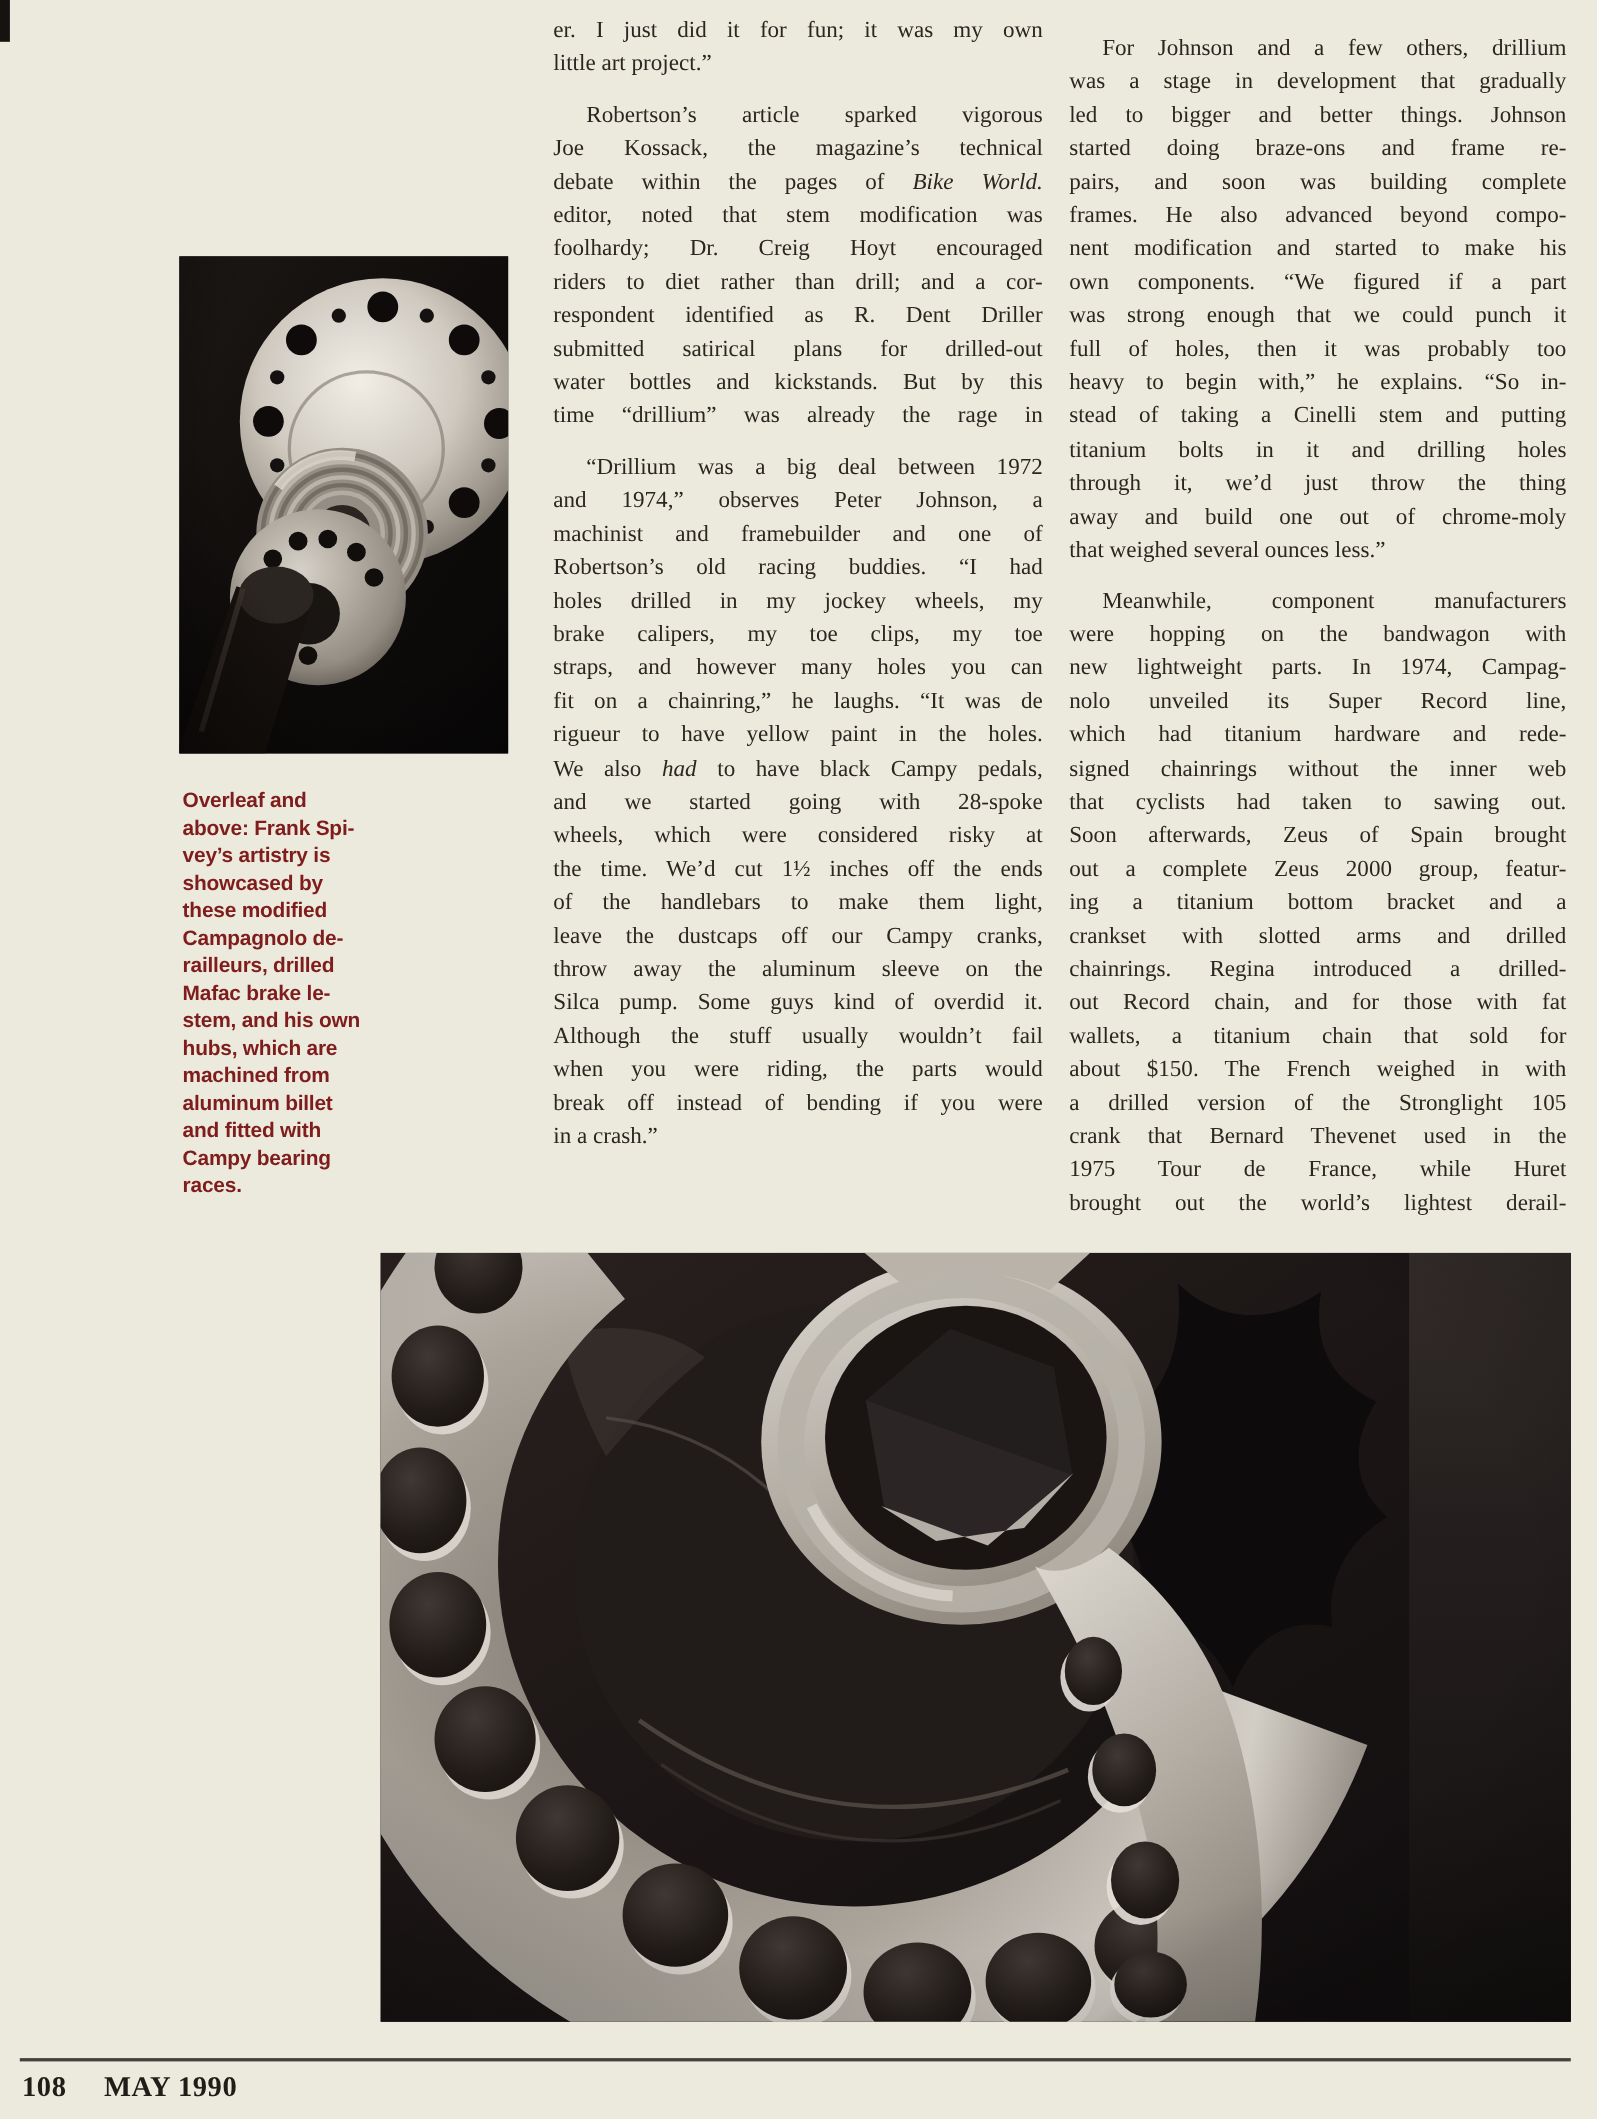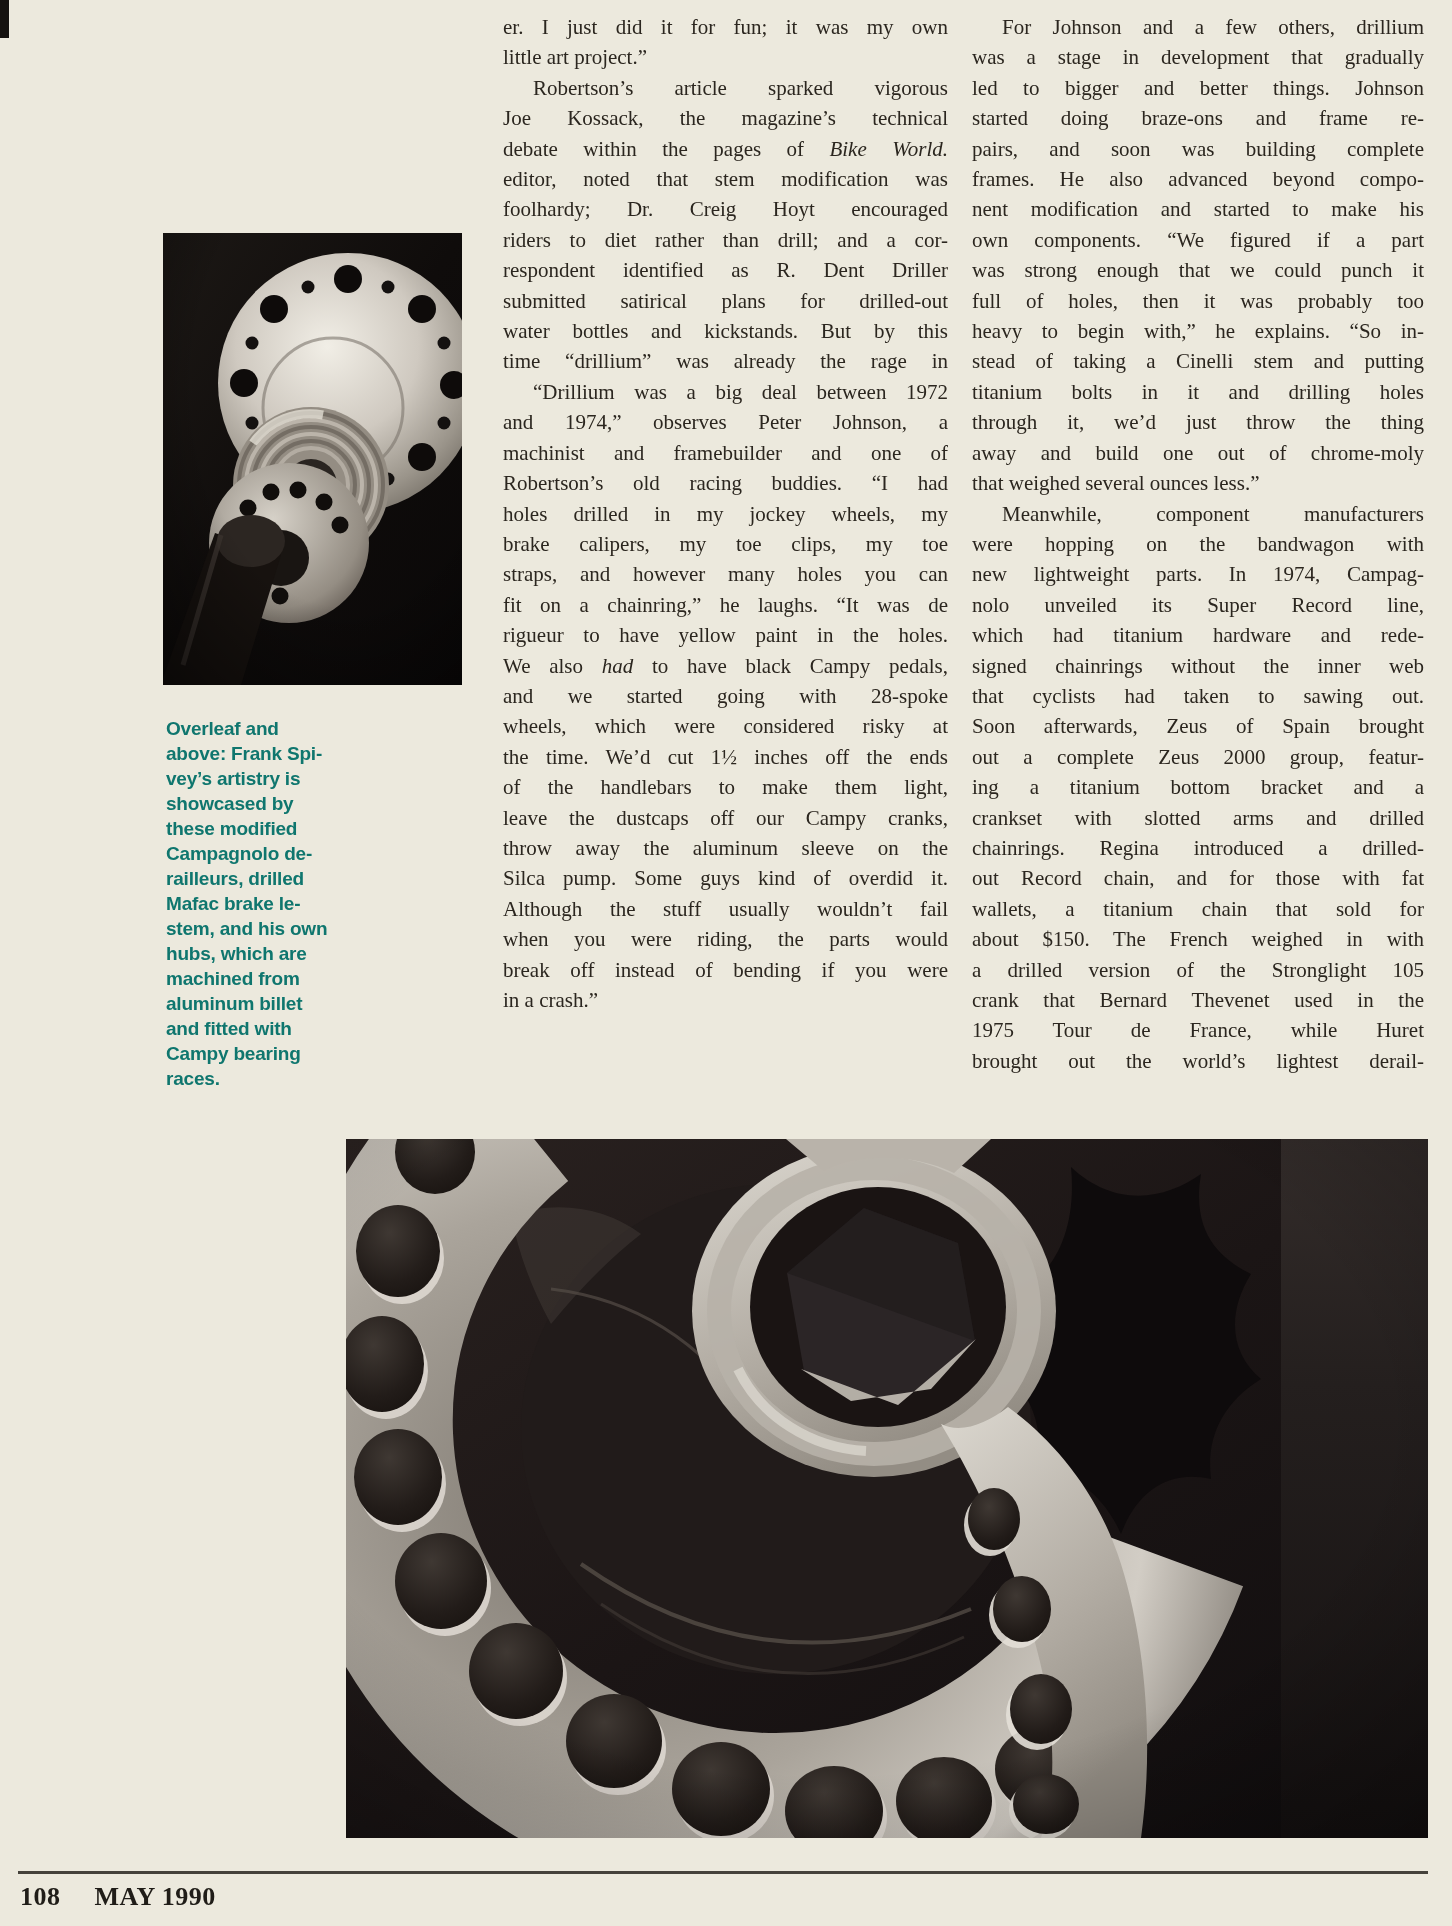--- a/index.html
+++ b/index.html
@@ -12,29 +12,29 @@
   .corner-mark{position:absolute;left:0;top:0;width:9px;height:38px;background:#15120f;}
   
   figure{margin:0;padding:0;}
   .hub-photo{position:absolute;left:163px;top:233px;width:299px;height:452px;background:#0e0b0a;}
   .crank-photo{position:absolute;left:346px;top:1139px;width:1082px;height:699px;background:#17120f;}
   .hub-photo svg,.crank-photo svg{display:block;width:100%;height:100%;}
   
   .caption{
     position:absolute;left:166px;top:716px;width:190px;
     font-family:"Liberation Sans",sans-serif;font-weight:bold;
-    font-size:19px;line-height:25px;color:#0f766e;letter-spacing:-0.2px;
+    font-size:19px;line-height:25px;color:#7f1d1d;letter-spacing:-0.2px;
   }
   
   .col{position:absolute;top:12px;color:#2b261f;font-size:21px;line-height:30.4px;}
   #col-middle{left:503px;width:445px;}
   #col-right{left:972px;width:452px;}
   .bodyline{text-align:justify;text-align-last:justify;}
   .bodyline.lastline{text-align-last:left;}
-  .para.indent .bodyline:first-child{text-indent:30px;}
+  .para.indent .bodyline:first-child{text-indent:30px;margin-top:16px;}
   
   .footer-rule{position:absolute;left:18px;top:1871px;width:1410px;height:3px;background:#45423b;}
   .footer{
     position:absolute;left:20px;top:1882px;
     font-family:"Liberation Serif",serif;font-weight:bold;
     font-size:26px;color:#201d18;letter-spacing:0.5px;
   }
   .footer .issue{margin-left:34px;text-align:right;}
 </style>
 </head>

